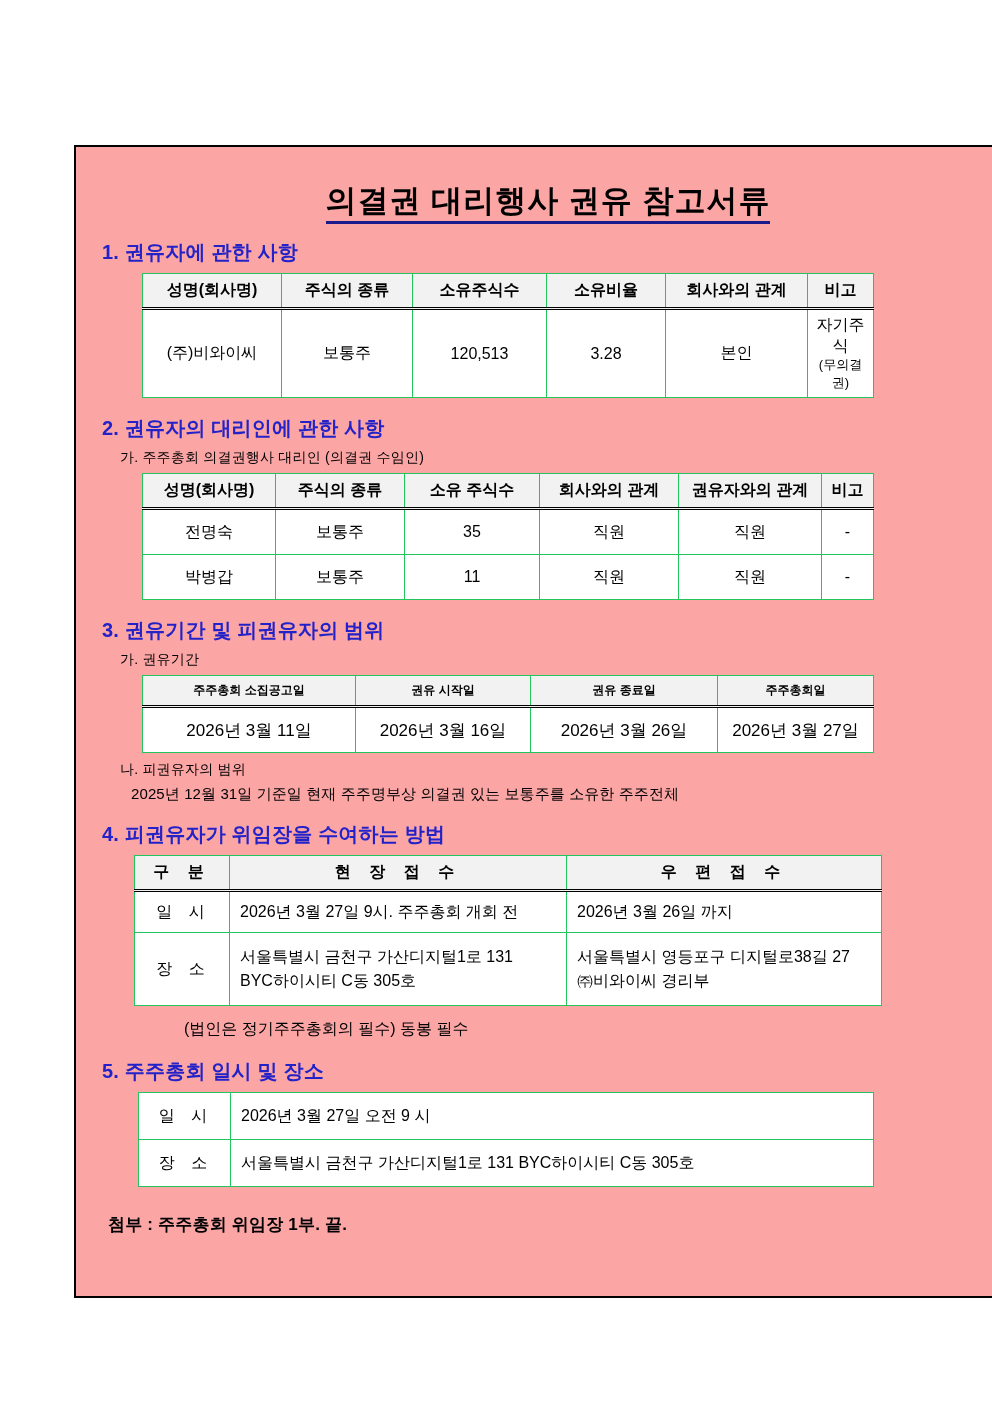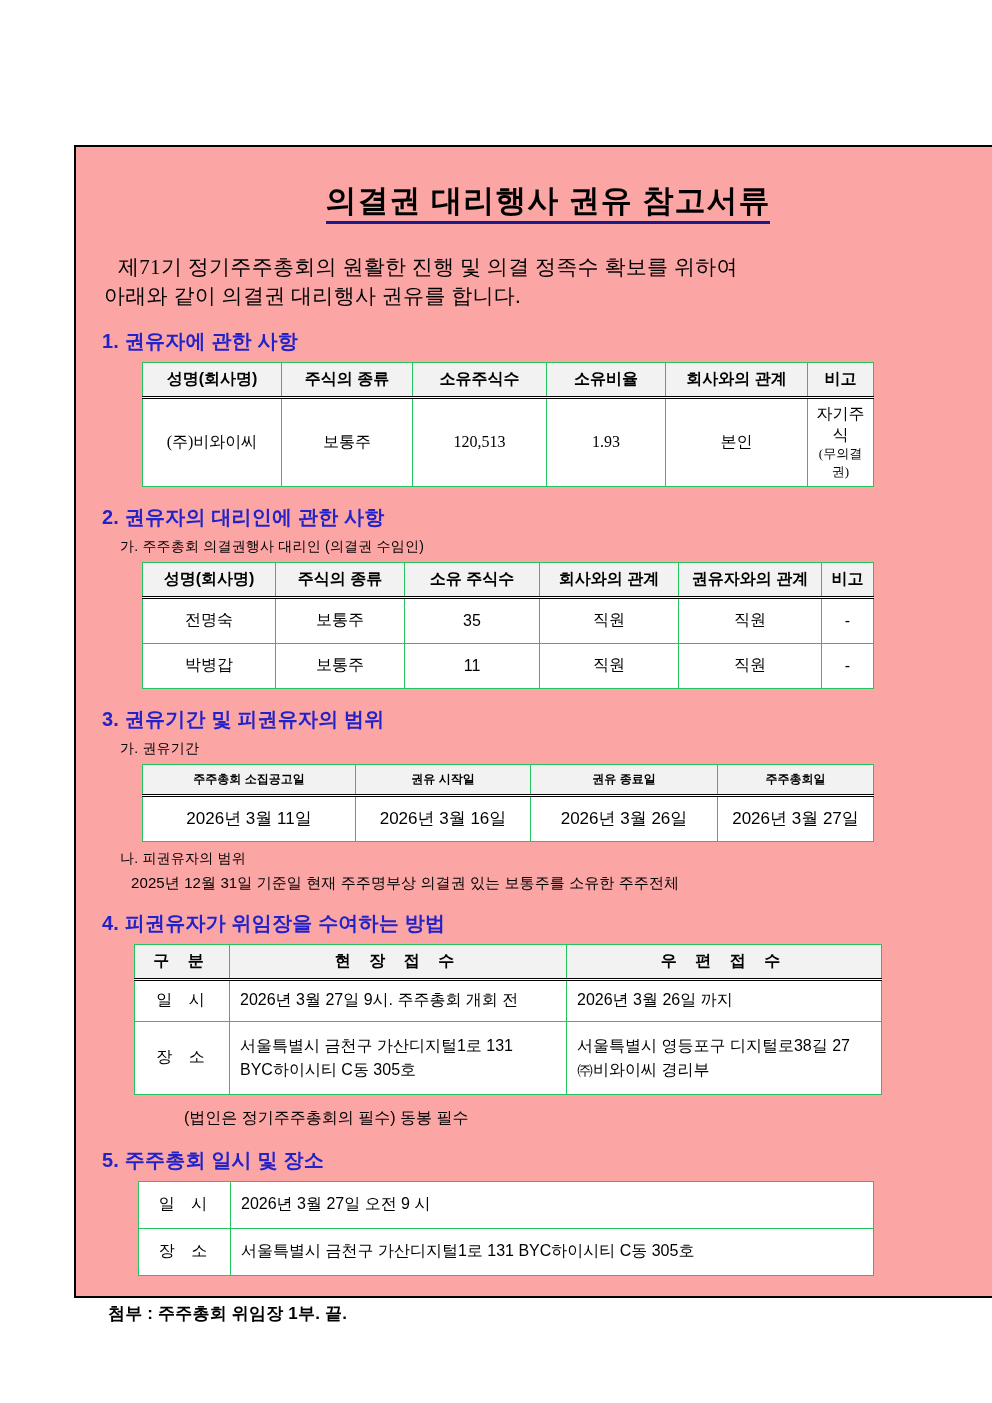--- a/index.html
+++ b/index.html
@@ -109,21 +109,21 @@
     padding-left: 10px !important;
   }
   .t4-label {
     letter-spacing: 6px;
     padding-left: 6px !important;
   }
   .t4-head-spaced { letter-spacing: 7px; }
 
   
   #table-solicitor { width: 732px; margin-top: 3px; }
-  #table-solicitor td { height: 40px; font-family: Liberation Serif, serif; }
+  #table-solicitor td { height: 40px; }
 
   #table-proxy { width: 732px; margin-top: 3px; }
   #table-proxy td { height: 34px; }
 
   #table-period { width: 732px; margin-top: 3px; }
   #table-period td { height: 34px; font-size: 17px; }
   #table-period th { font-size: 12px; }
 
   #table-submission { width: 748px; margin-top: 3px; margin-left: 58px; font-size: 16px; }
   #table-submission td { height: 30px; }
@@ -149,43 +149,39 @@
 </head>
 <body>
 
 <div class="page-frame">
 <div class="page-inner">
 
   <h1 class="doc-title">
     <span>의결권 대리행사 권유 참고서류</span>
   </h1>
 
-  <p class="intro">
-    <span class="line1">제71기 정기주주총회의 원활한 진행 및 의결 정족수 확보를 위하여</span>
-    <span class="line2">아래와 같이 의결권 대리행사 권유를 합니다.</span>
-  </p>
 
   <div class="sec-heading">1. 권유자에 관한 사항</div>
   <table class="doc-table" id="table-solicitor">
     <thead>
       <tr>
         <th style="width:132px">성명(회사명)</th>
         <th style="width:124px">주식의 종류</th>
         <th style="width:127px">소유주식수</th>
         <th style="width:112px">소유비율</th>
         <th style="width:135px">회사와의 관계</th>
         <th>비고</th>
       </tr>
     </thead>
     <tbody>
       <tr>
         <td>(주)비와이씨</td>
         <td>보통주</td>
         <td>120,513</td>
-        <td>1.93</td>
+        <td>3.28</td>
         <td>본인</td>
         <td>
           <span>자기주식</span>
           <span class="cell-sub">(무의결권)</span>
         </td>
       </tr>
     </tbody>
   </table>
 
   <div class="sec-heading">2. 권유자의 대리인에 관한 사항</div>

